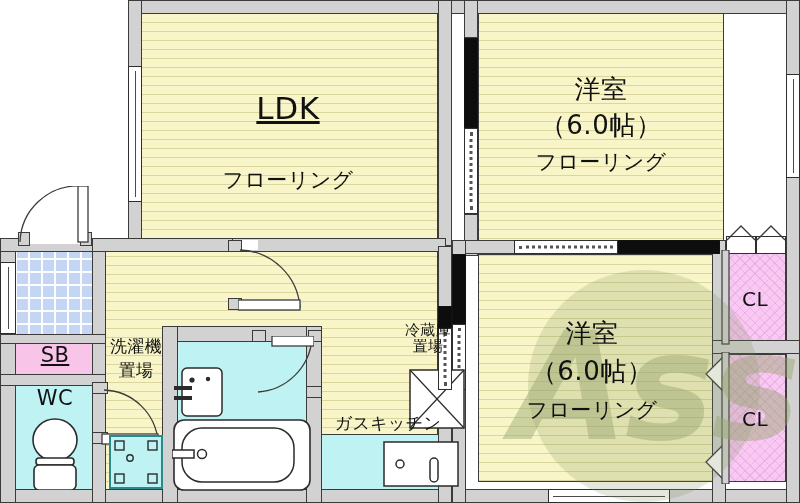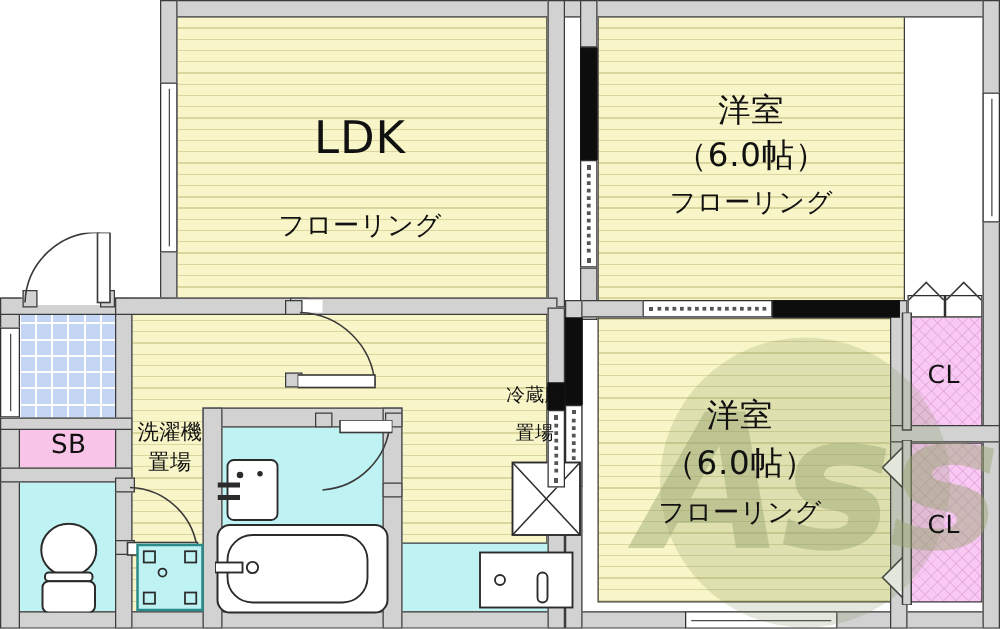--- a/index.html
+++ b/index.html
@@ -27,21 +27,21 @@
   }
   .floor-pink{background:#f8c4e8;}
   .floor-cl{
     background-color:#f9c9f4;
     background-image:
       repeating-linear-gradient(45deg, rgba(214,150,205,.40) 0 1px, rgba(0,0,0,0) 1px 7px),
       repeating-linear-gradient(-45deg, rgba(214,150,205,.40) 0 1px, rgba(0,0,0,0) 1px 7px);
   }
   .label{position:absolute;color:#111;text-align:center;white-space:nowrap;line-height:1.18;
          letter-spacing:.02em;pointer-events:none;}
-  .lbl-xl{font-size:36px;}
+  .lbl-xl{font-size:31px;text-decoration:underline;}
   .lbl-lg{font-size:26px;}
   .lbl-md{font-size:21px;}
   .lbl-sm{font-size:17px;}
   .lbl-xs{font-size:15px;}
   .lbl-cl{font-size:20px;}
   
   .win{position:absolute;background:#fff;border:1.3px solid #2e2e2e;box-sizing:border-box;}
   .win-v-inner{position:absolute;top:4px;bottom:4px;left:50%;width:0;border-left:1.2px solid #4a4a4a;}
   .win-h-inner{position:absolute;left:4px;right:4px;top:50%;height:0;border-top:1.2px solid #4a4a4a;}
   .slide-black{position:absolute;background:#0d0d0d;border:1.3px solid #121212;box-sizing:border-box;}
@@ -258,25 +258,27 @@
   <div class="label lbl-md" style="left:188px;top:168px;width:200px;">フローリング</div>
 
   <div class="label lbl-lg" style="left:501px;top:74px;width:200px;">洋室</div>
   <div class="label lbl-lg" style="left:501px;top:110px;width:200px;">（6.0帖）</div>
   <div class="label lbl-md" style="left:501px;top:150px;width:200px;">フローリング</div>
 
   <div class="label lbl-lg" style="left:492px;top:318px;width:200px;">洋室</div>
   <div class="label lbl-lg" style="left:492px;top:356px;width:200px;">（6.0帖）</div>
   <div class="label lbl-md" style="left:492px;top:398px;width:200px;">フローリング</div>
 
-  <div class="label lbl-md" style="left:14px;top:343px;width:82px;">SB</div>
+  <div class="label lbl-md" style="left:14px;top:343px;width:82px;text-decoration:underline;">SB</div>
+  <div class="label lbl-md" style="left:14px;top:386px;width:82px;">WC</div>
 
   <div class="label lbl-sm" style="left:98px;top:336px;width:76px;">洗濯機</div>
   <div class="label lbl-sm" style="left:98px;top:360px;width:76px;">置場</div>
 
-  <div class="label lbl-xs" style="left:390px;top:308px;width:76px;">冷蔵庫</div>
+  <div class="label lbl-xs" style="left:390px;top:322px;width:76px;">冷蔵庫</div>
   <div class="label lbl-xs" style="left:390px;top:338px;width:76px;">置場</div>
 
+  <div class="label lbl-sm" style="left:318px;top:413px;width:140px;">ガスキッチン</div>
 
   <div class="label lbl-cl" style="left:724px;top:288px;width:62px;">CL</div>
   <div class="label lbl-cl" style="left:724px;top:408px;width:62px;">CL</div>
 
 </div>
 
 </body></html>

